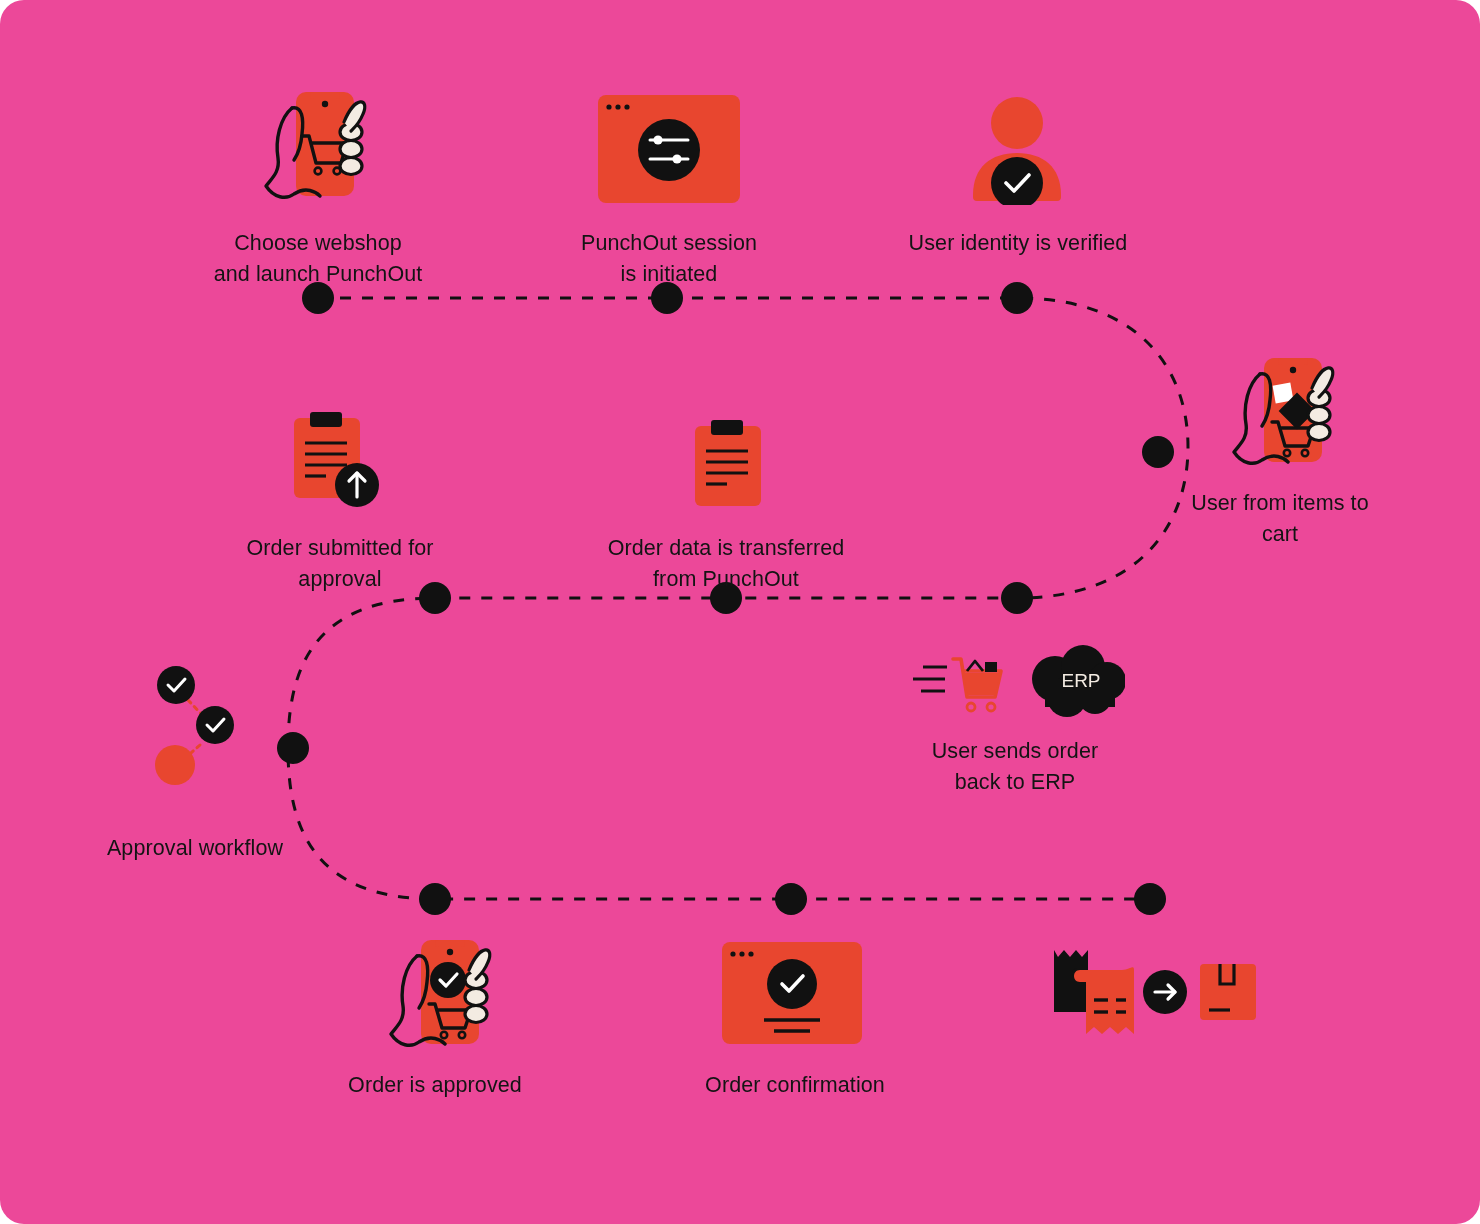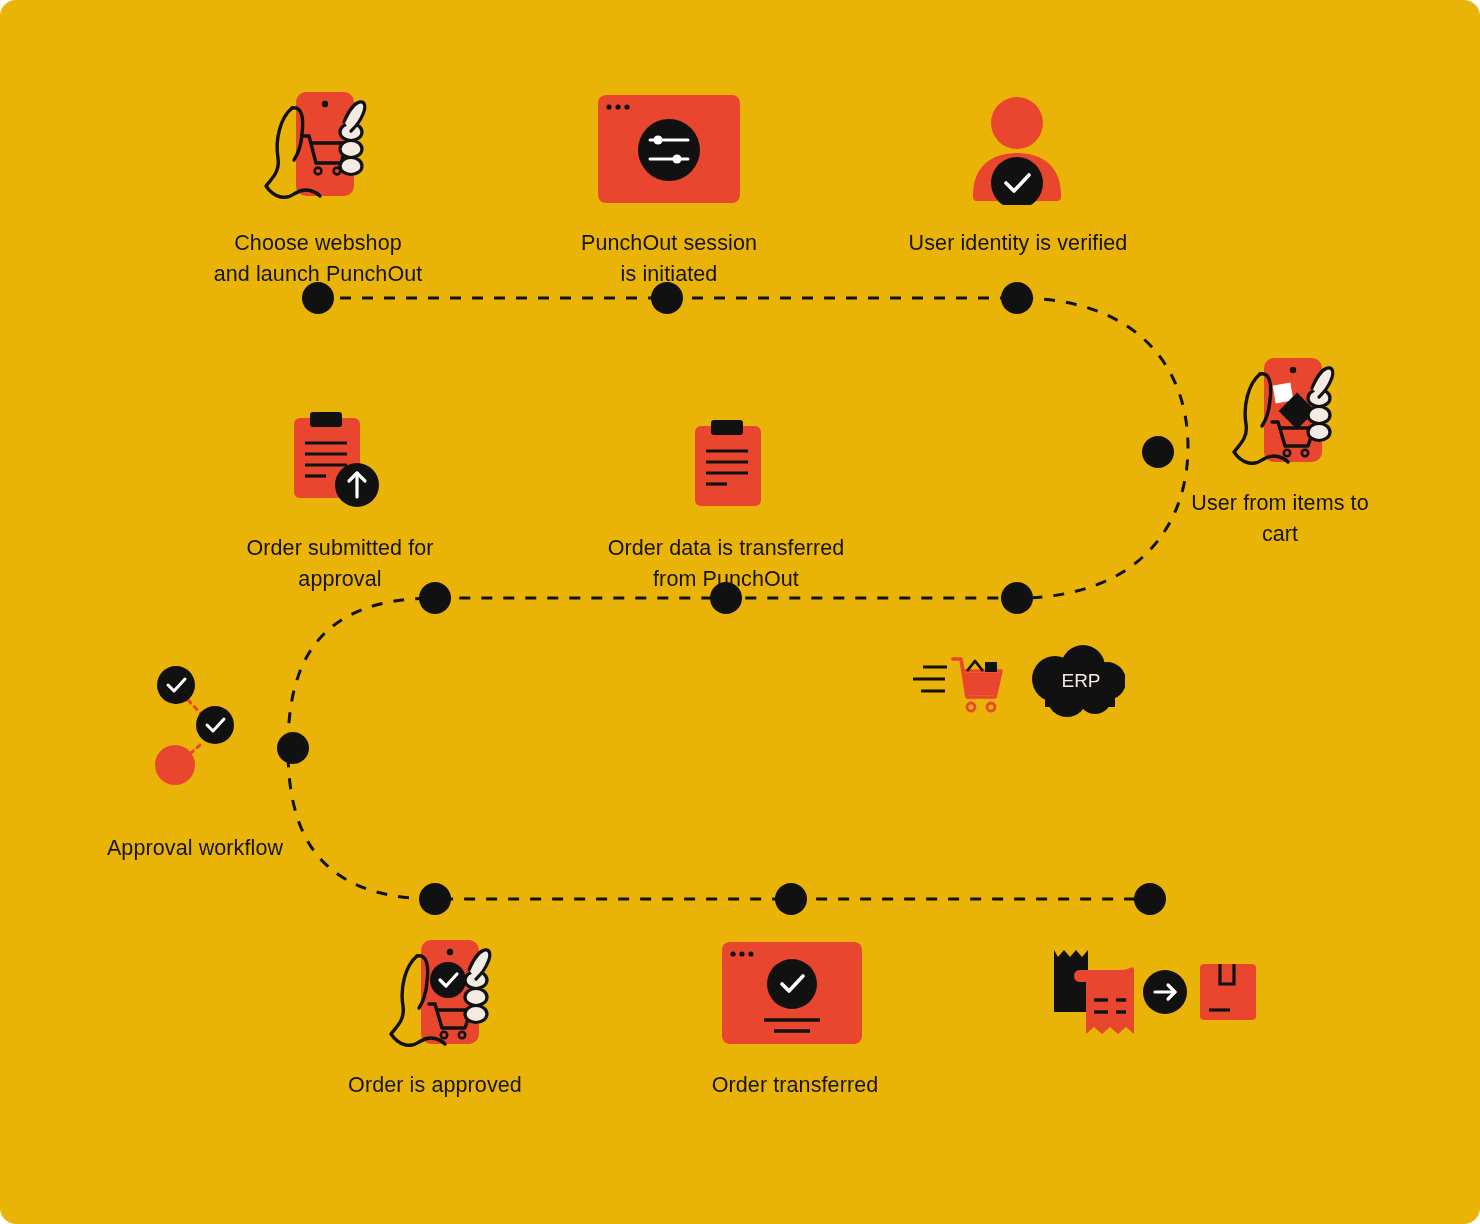--- a/index.html
+++ b/index.html
@@ -1,21 +1,21 @@
 <!DOCTYPE html>
 <html><head>
 <meta charset="utf-8">
 <style>
   html,body{margin:0;padding:0;background:#ffffff;}
   body{width:1480px;height:1224px;font-family:"Liberation Sans",sans-serif;}
   #canvas{
     position:relative;
     width:1480px;height:1224px;
-    background:#eab308;
-    border-radius:16px;
+    background:#ec4899;
+    border-radius:24px;
     overflow:hidden;
   }
   .flow-svg{position:absolute;left:0;top:0;width:1480px;height:1224px;}
   .label{
     position:absolute;
     text-align:center;
     color:#141414;
     font-size:21.5px;
     line-height:31px;
     letter-spacing:0.1px;
@@ -222,21 +222,21 @@
       <circle cx="20" cy="12" r="2.6" fill="#111"></circle>
       <circle cx="29" cy="12" r="2.6" fill="#111"></circle>
       <circle cx="70" cy="42" r="25" fill="#111"></circle>
       <path d="M60 42 L67 49 L81 34" fill="none" stroke="#fff" stroke-width="3.6" stroke-linecap="round" stroke-linejoin="round"></path>
       <g stroke="#111" stroke-width="3.4" stroke-linecap="butt">
         <line x1="42" y1="78" x2="98" y2="78"></line>
         <line x1="52" y1="89" x2="88" y2="89"></line>
       </g>
     </svg>
   </div>
-  <div class="label" style="left:670px;top:1070px;width:250px;">Order transferred</div>
+  <div class="label" style="left:670px;top:1070px;width:250px;">Order confirmation</div>
 
   <div class="icon-wrap" style="left:1048px;top:938px;width:210px;height:108px;">
     <svg viewBox="0 0 210 108" width="210" height="108">
 
       <path d="M6 12 L6 74 L40 74 L40 12 L34 19 L28 12 L22 19 L16 12 L10 19 Z" fill="#111"></path>
       <path d="M30 30 C22 30 22 40 30 40 L40 40 L40 30 Z" fill="#111"></path>
 
       <path d="M32 32 C24 32 24 44 32 44 L38 44 L38 96 L46 89 L54 96 L62 89 L70 96 L78 89 L86 96 L86 32
                C86 26 82 32 74 32 Z" fill="#e8462f"></path>
       <g stroke="#111" stroke-width="3.4" stroke-linecap="butt">
@@ -278,14 +278,16 @@
         <circle cx="150" cy="34" r="23"></circle>
         <circle cx="178" cy="22" r="22"></circle>
         <circle cx="202" cy="36" r="19"></circle>
         <circle cx="162" cy="52" r="20"></circle>
         <circle cx="190" cy="52" r="17"></circle>
         <rect x="140" y="34" width="70" height="28"></rect>
       </g>
       <text x="176" y="42" fill="#f3ebe2" font-size="19" font-family="Liberation Sans, sans-serif" text-anchor="middle">ERP</text>
     </svg>
   </div>
+  <div class="label" style="left:890px;top:736px;width:250px;">User sends order
+back to ERP</div>
 
 </div>
 
 </body></html>

